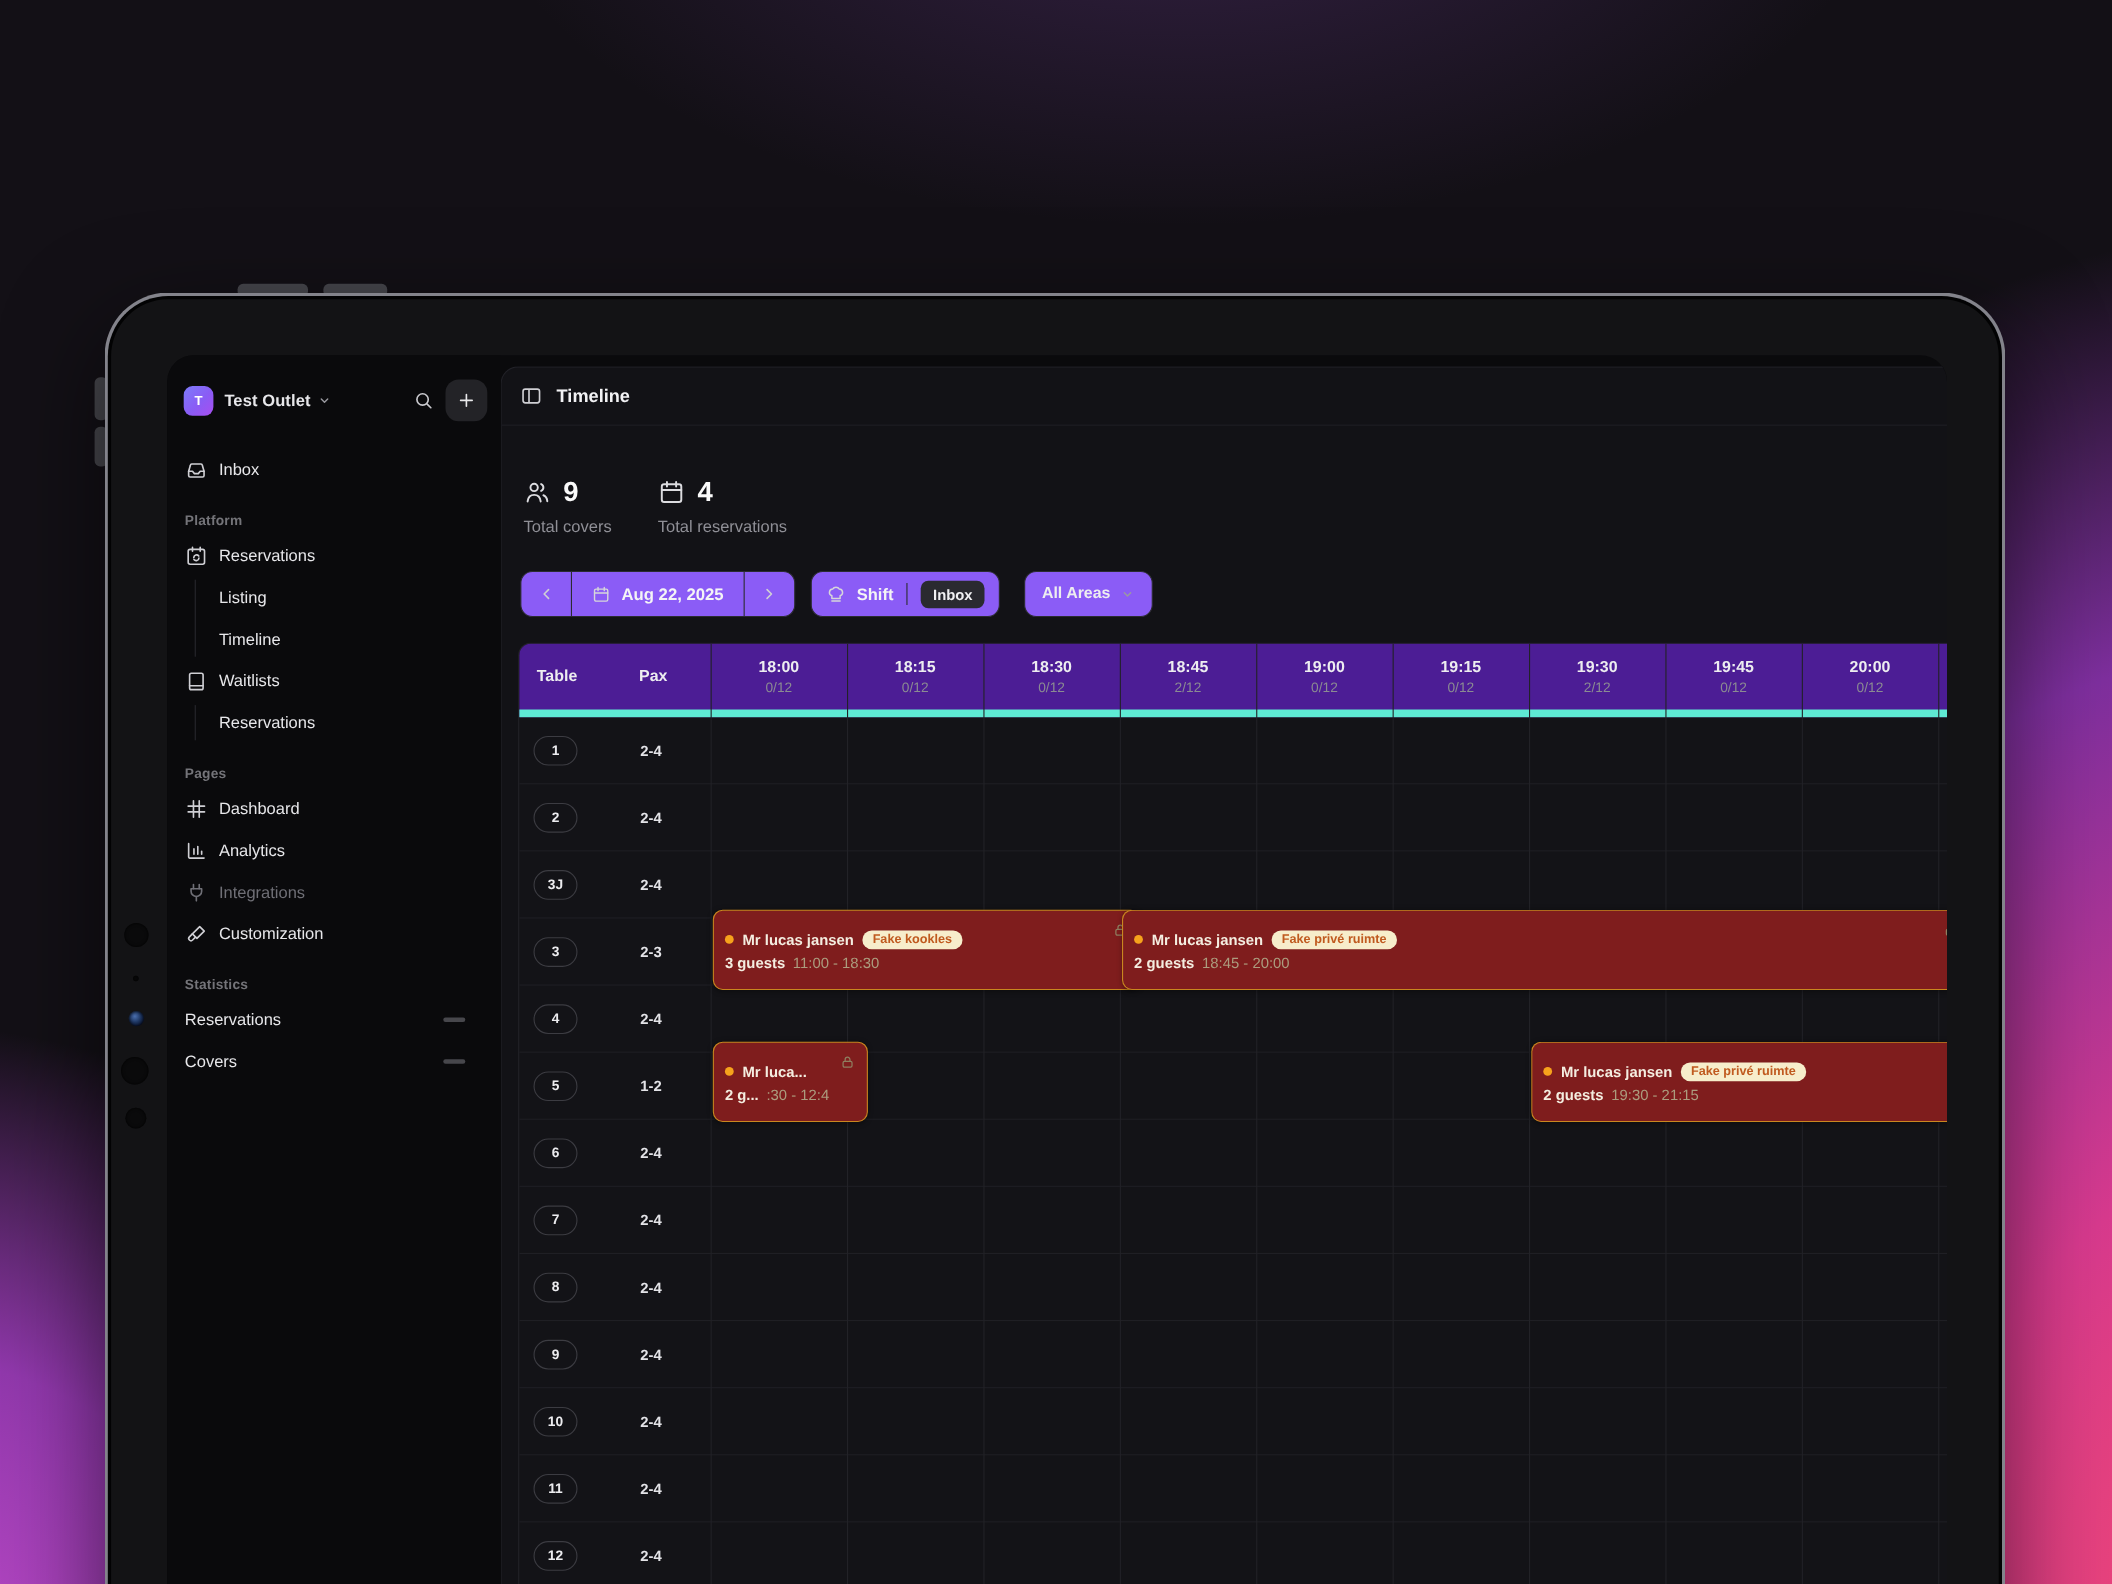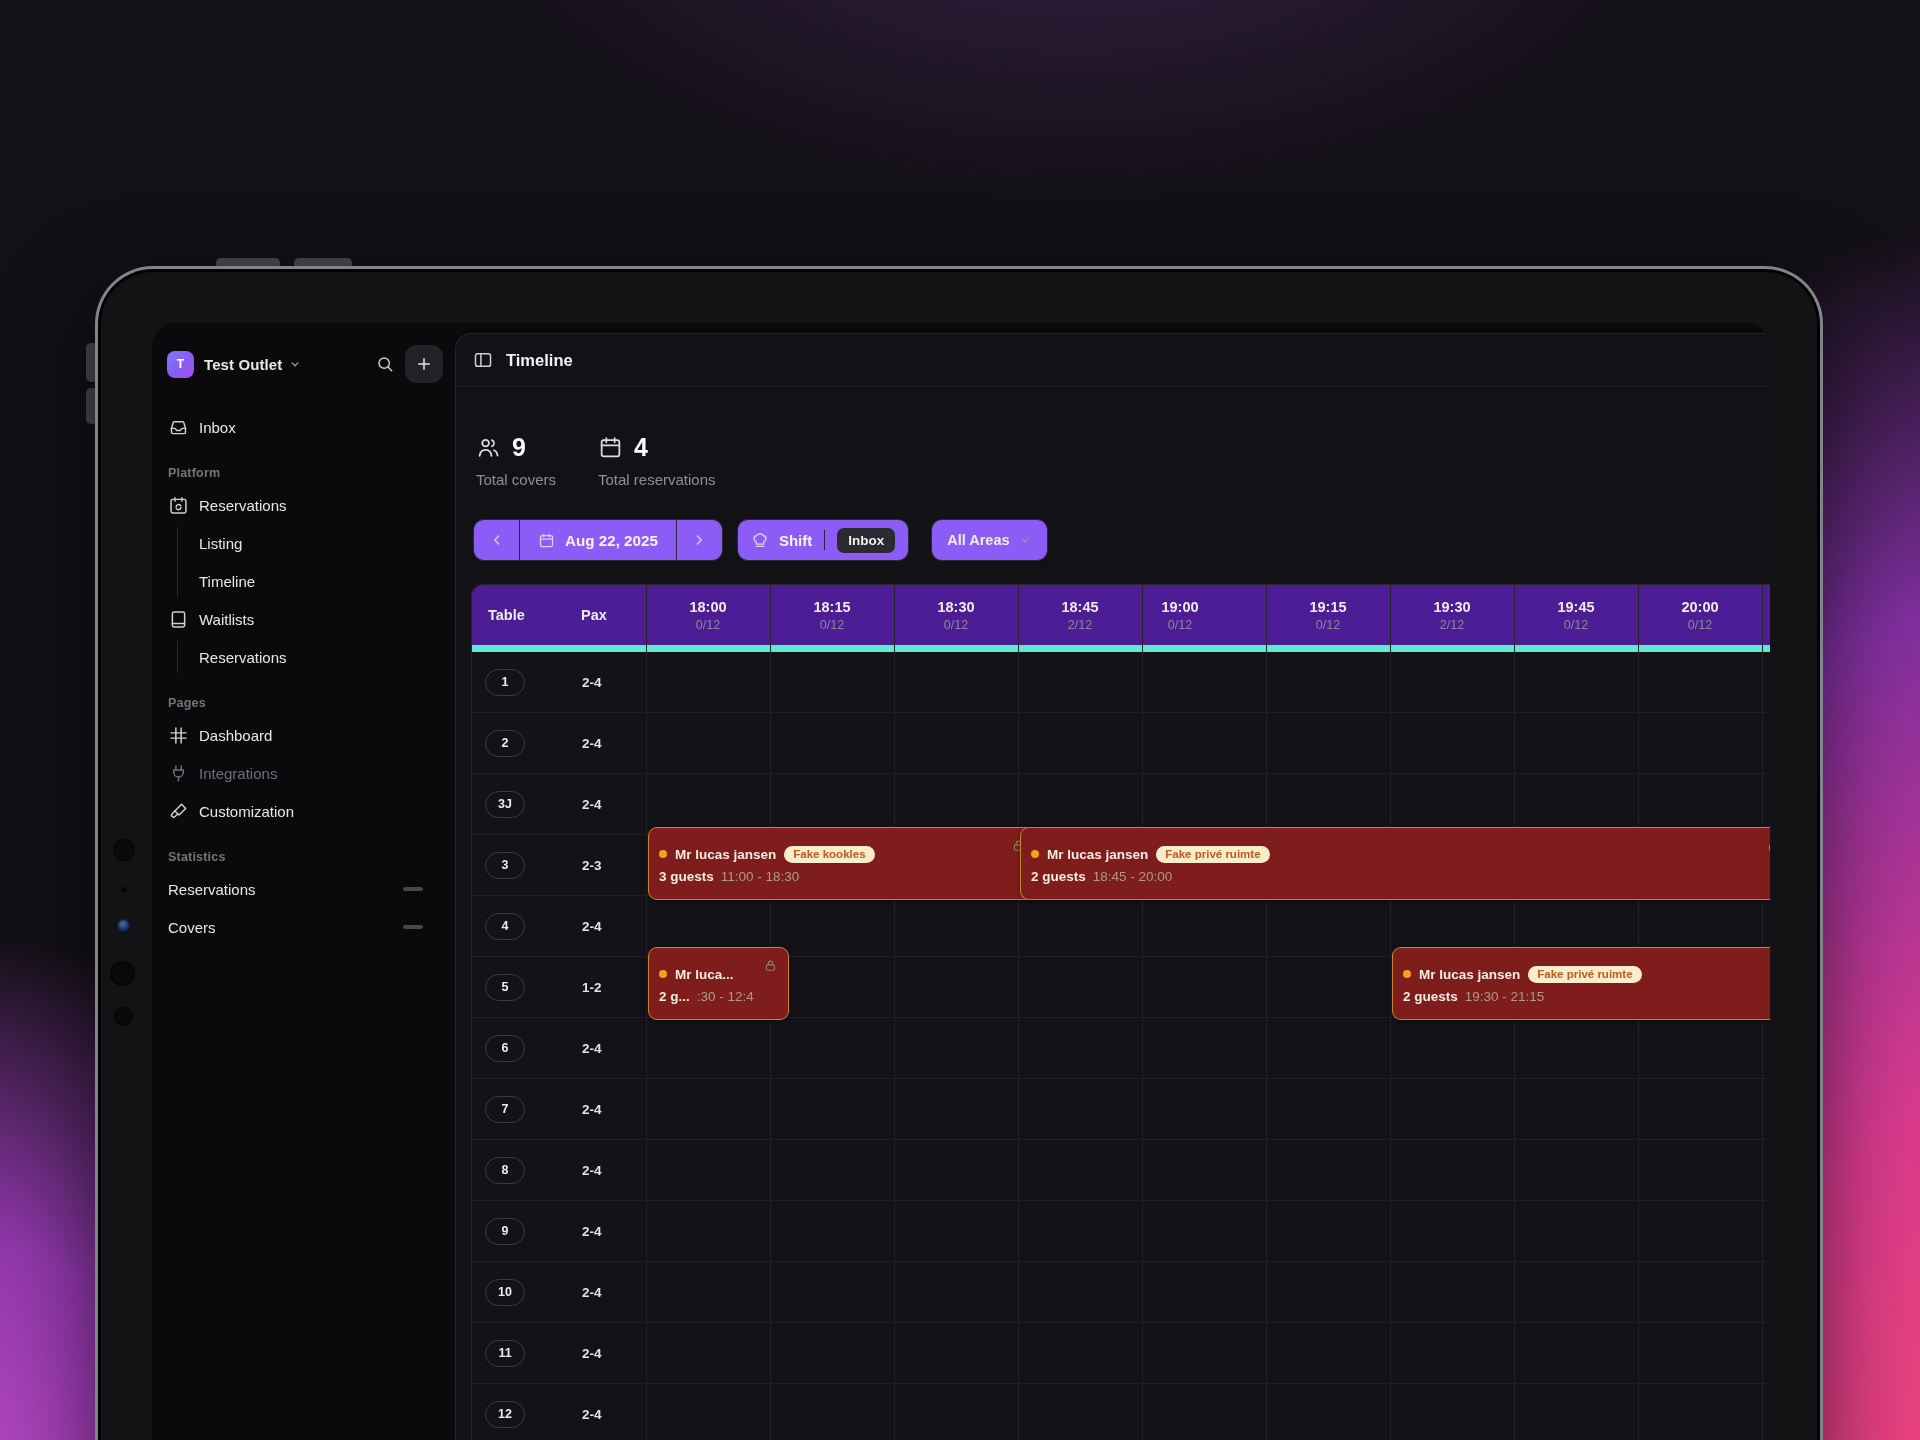--- a/index.html
+++ b/index.html
@@ -190,20 +190,29 @@
           </div>
           <div class="section-label">Pages</div>
           <div class="side-item">
             <span class="icn ">
               <svg viewBox="0 0 24 24" fill="none" stroke="currentColor" stroke-width="1.7" stroke-linecap="round" stroke-linejoin="round">
                 <path d="M9 3.5v17M15 3.5v17M3.5 9h17M3.5 15h17"></path>
               </svg>
             </span>
             <span>Dashboard</span>
           </div>
+          <div class="side-item">
+            <span class="icn ">
+              <svg viewBox="0 0 24 24" fill="none" stroke="currentColor" stroke-width="1.7" stroke-linecap="round" stroke-linejoin="round">
+                <path d="M4 4.5v14a1 1 0 0 0 1 1h15"></path>
+                <path d="M9.5 15.5V10M13.5 15.5V7.5M17.5 15.5v-3"></path>
+              </svg>
+            </span>
+            <span>Analytics</span>
+          </div>
           <div class="side-item disabled">
             <span class="icn ">
               <svg viewBox="0 0 24 24" fill="none" stroke="currentColor" stroke-width="1.7" stroke-linecap="round" stroke-linejoin="round">
                 <path d="M9 3.5V8M15 3.5V8"></path>
                 <path d="M6.5 8h11v2.5a5.5 5.5 0 0 1-11 0z"></path>
                 <path d="M12 16v4.5"></path>
               </svg>
             </span>
             <span>Integrations</span>
           </div>
@@ -329,21 +338,21 @@
                  <span class="gh-count">0/12</span>
             </div>
             <div class="gh-cell" style="left: 422px; width: 124px; text-align: right;">
               <span class="gh-time">18:30</span>
                  <span class="gh-count">0/12</span>
             </div>
             <div class="gh-cell" style="left: 546px; width: 124px;">
               <span class="gh-time">18:45</span>
                  <span class="gh-count">2/12</span>
             </div>
-            <div class="gh-cell" style="left: 646px; width: 124px;">
+            <div class="gh-cell" style="left: 670px; width: 124px;">
               <span class="gh-time">19:00</span>
                  <span class="gh-count">0/12</span>
             </div>
             <div class="gh-cell" style="left: 794px; width: 124px;">
               <span class="gh-time">19:15</span>
                  <span class="gh-count">0/12</span>
             </div>
             <div class="gh-cell" style="left: 918px; width: 124px;">
               <span class="gh-time">19:30</span>
                  <span class="gh-count">2/12</span>

